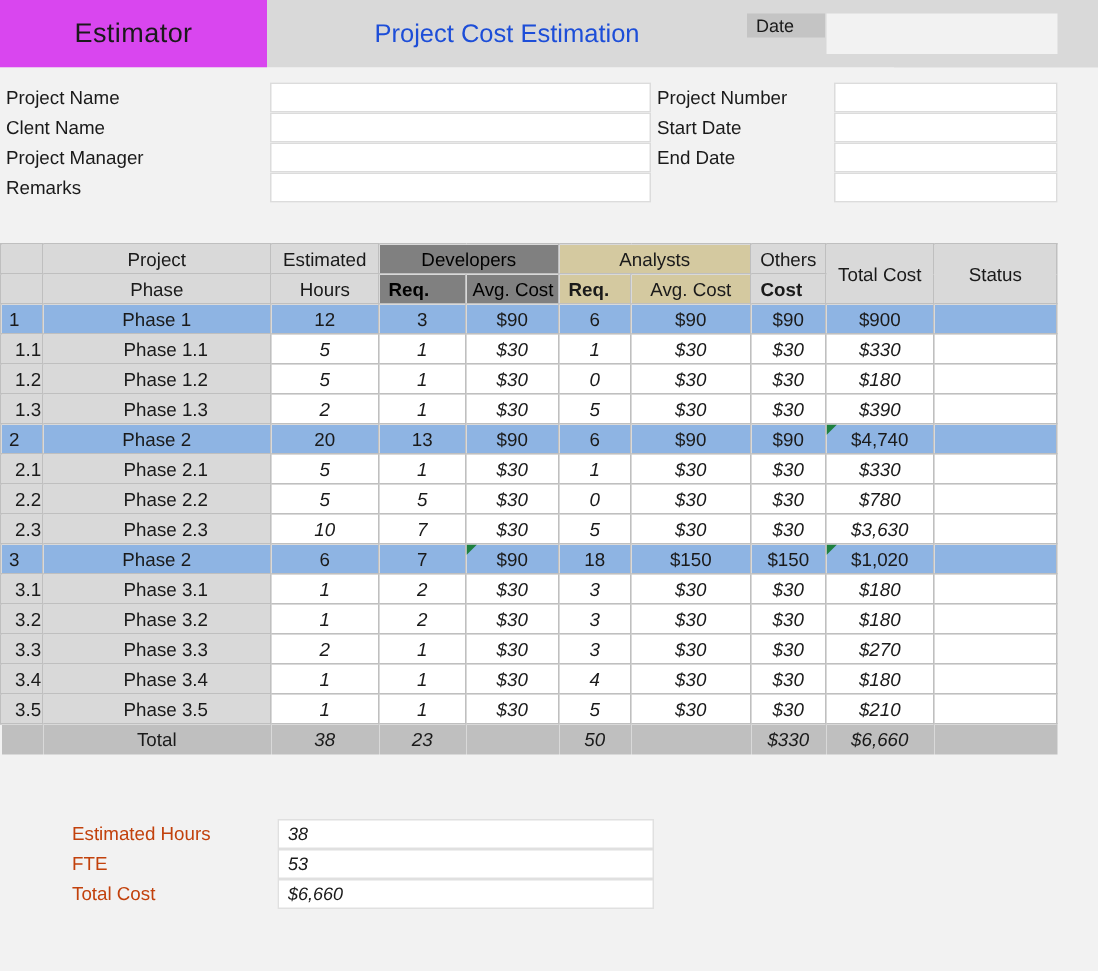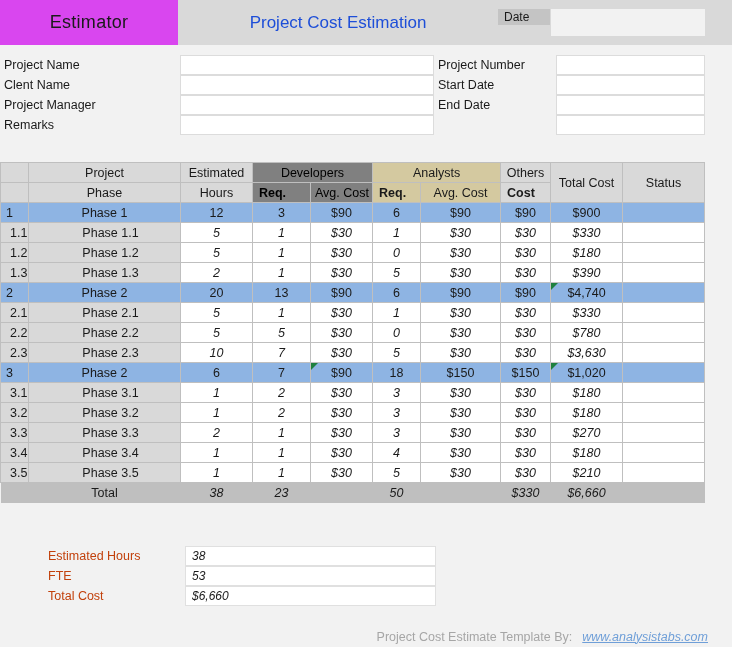--- a/index.html
+++ b/index.html
@@ -405,18 +405,14 @@
     <div class="srow" style="top:20px;">
       <div class="slabel">FTE</div>
       <input class="sinput" type="text" value="53" style="">
     </div>
     <div class="srow" style="top:40px;">
       <div class="slabel">Total Cost</div>
       <input class="sinput" type="text" value="$6,660" style="">
     </div>
   </div>
 
-  <div class="footer">
-    <span>Project Cost Estimate Template By:</span>
-    <a class="flink" href="#">www.analysistabs.com</a>
-  </div>
 
 </div>
 
 </body></html>

